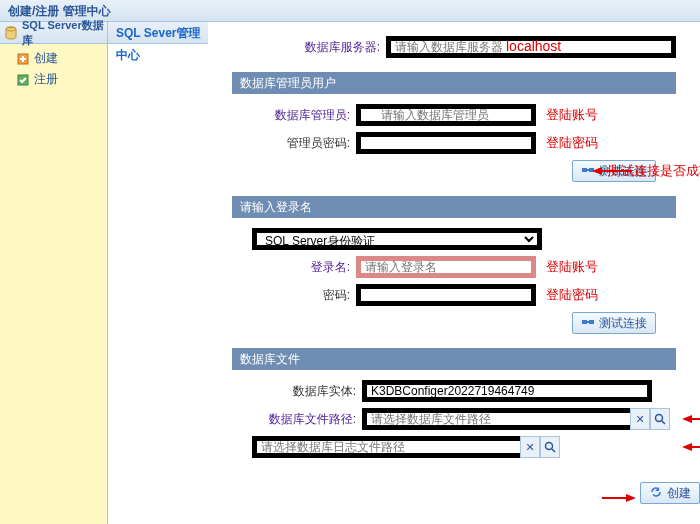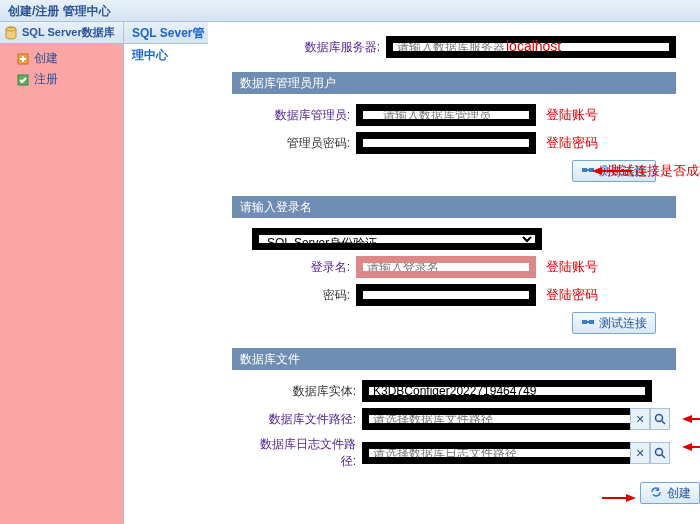--- a/index.html
+++ b/index.html
@@ -1,31 +1,31 @@
 <!DOCTYPE html>
 <html><head>
 <meta charset="utf-8">
 <style>
   * { box-sizing: border-box; margin: 0; padding: 0; }
   body { font-family: "Microsoft YaHei", Arial, sans-serif; font-size: 12px; color: #333; background: #fff; width: 700px; height: 524px; overflow: hidden; position: relative; }
   .topbar { background: linear-gradient(#e8f0f8, #d5e4f0); border-bottom: 1px solid #a8c4e0; height: 22px; line-height: 22px; padding-left: 8px; color: #2a5599; font-weight: bold; font-size: 12px; }
   .main { display: flex; height: calc(100% - 22px); }
-  .sidebar { width: 124px; border-right: 1px solid #a8c4e0; background: #fca5a5; }
+  .sidebar { width: 108px; border-right: 1px solid #a8c4e0; background: #fef9c3; }
   .sidebar-header { display: flex; align-items: center; background: linear-gradient(#e8f0f8, #d5e4f0); border-bottom: 1px solid #a8c4e0; height: 22px; padding-left: 4px; color: #2a5599; font-weight: bold; font-size: 11px; gap: 4px; }
   .tree { padding: 4px 0 0 16px; }
   .tree-item { display: flex; align-items: center; gap: 4px; padding: 2px 0; cursor: pointer; color: #2a5599; font-size: 12px; }
   .tree-icon { width: 14px; height: 14px; display: inline-flex; align-items: center; justify-content: center; }
   .content { flex: 1; display: flex; flex-direction: row; overflow: hidden; }
   .content-header { background: linear-gradient(#e8f0f8, #d5e4f0); border-bottom: 1px solid #a8c4e0; height: 22px; line-height: 22px; padding-left: 8px; color: #1a66cc; font-weight: bold; font-size: 12px; }
   .content-body { padding: 14px 24px 0 24px; }
   .row { display: flex; align-items: center; margin-bottom: 6px; }
   .label { width: 104px; text-align: right; padding-right: 6px; font-size: 12px; }
   .label.req { color: #4c1d95; }
   .field-wrap { position: relative; }
-  input[type=text], input[type=password], select { border: 7px solid #000000; height: 22px; padding: 0 4px; font-size: 12px; background: #fff; }
+  input[type=text], input[type=password], select { border: 5px solid #000000; height: 22px; padding: 0 4px; font-size: 12px; background: #fff; }
   .section-title { background: #6f8db3; color: #fff; font-size: 12px; padding: 4px 8px; margin: 14px 0 10px 0; height: 22px; line-height: 14px; }
   .btn { display: inline-flex; align-items: center; gap: 4px; border: 1px solid #7aa6d6; background: linear-gradient(#f4faff, #d8e7f5); height: 22px; padding: 0 8px; font-size: 12px; color: #2a5599; cursor: pointer; border-radius: 2px; }
   .btn-row { display:flex; justify-content:flex-end; padding-right: 20px; }
   .picker { display: flex; align-items: center; }
   .picker input { width: 268px; border-right: none; }
   .picker-btn { width: 20px; height: 22px; border: 1px solid #a8c4e0; background: #e8f0f8; display: inline-flex; align-items: center; justify-content: center; cursor: pointer; font-size: 11px; }
   .picker-btn.clear { color: #2a5599; }
   .red-hint { color: #d00; font-size: 13px; position: absolute; white-space: nowrap; pointer-events: none; }
   .arrow { position: absolute; pointer-events: none; }
   .float-btn { position: absolute; right: 0; bottom: 20px; }
@@ -165,21 +165,20 @@
                 <line x1="8" y1="8" x2="11" y2="11" stroke="#2a5599" stroke-width="1.5"></line>
               </svg>
           </span>
         </div>
         <svg class="arrow" style="left:430px; top:5px;" width="44" height="12">
             <line x1="44" y1="6" x2="6" y2="6" stroke="#d00" stroke-width="2"></line>
             <polygon points="0,6 10,2 10,10" fill="#d00"></polygon>
           </svg>
       </div>
       <div class="row" style="margin-left:20px; position:relative;">
-        <span class="label req" style="width:110px;">数据库日志文件路径:</span>
         <div class="picker">
           <input type="text" placeholder="请选择数据库日志文件路径" style="">
           <span class="picker-btn clear">✕</span>
           <span class="picker-btn">
             <svg width="12" height="12" viewBox="0 0 12 12">
                 <circle cx="5" cy="5" r="3.5" fill="none" stroke="#2a5599" stroke-width="1.5"></circle>
                 <line x1="8" y1="8" x2="11" y2="11" stroke="#2a5599" stroke-width="1.5"></line>
               </svg>
           </span>
         </div>

